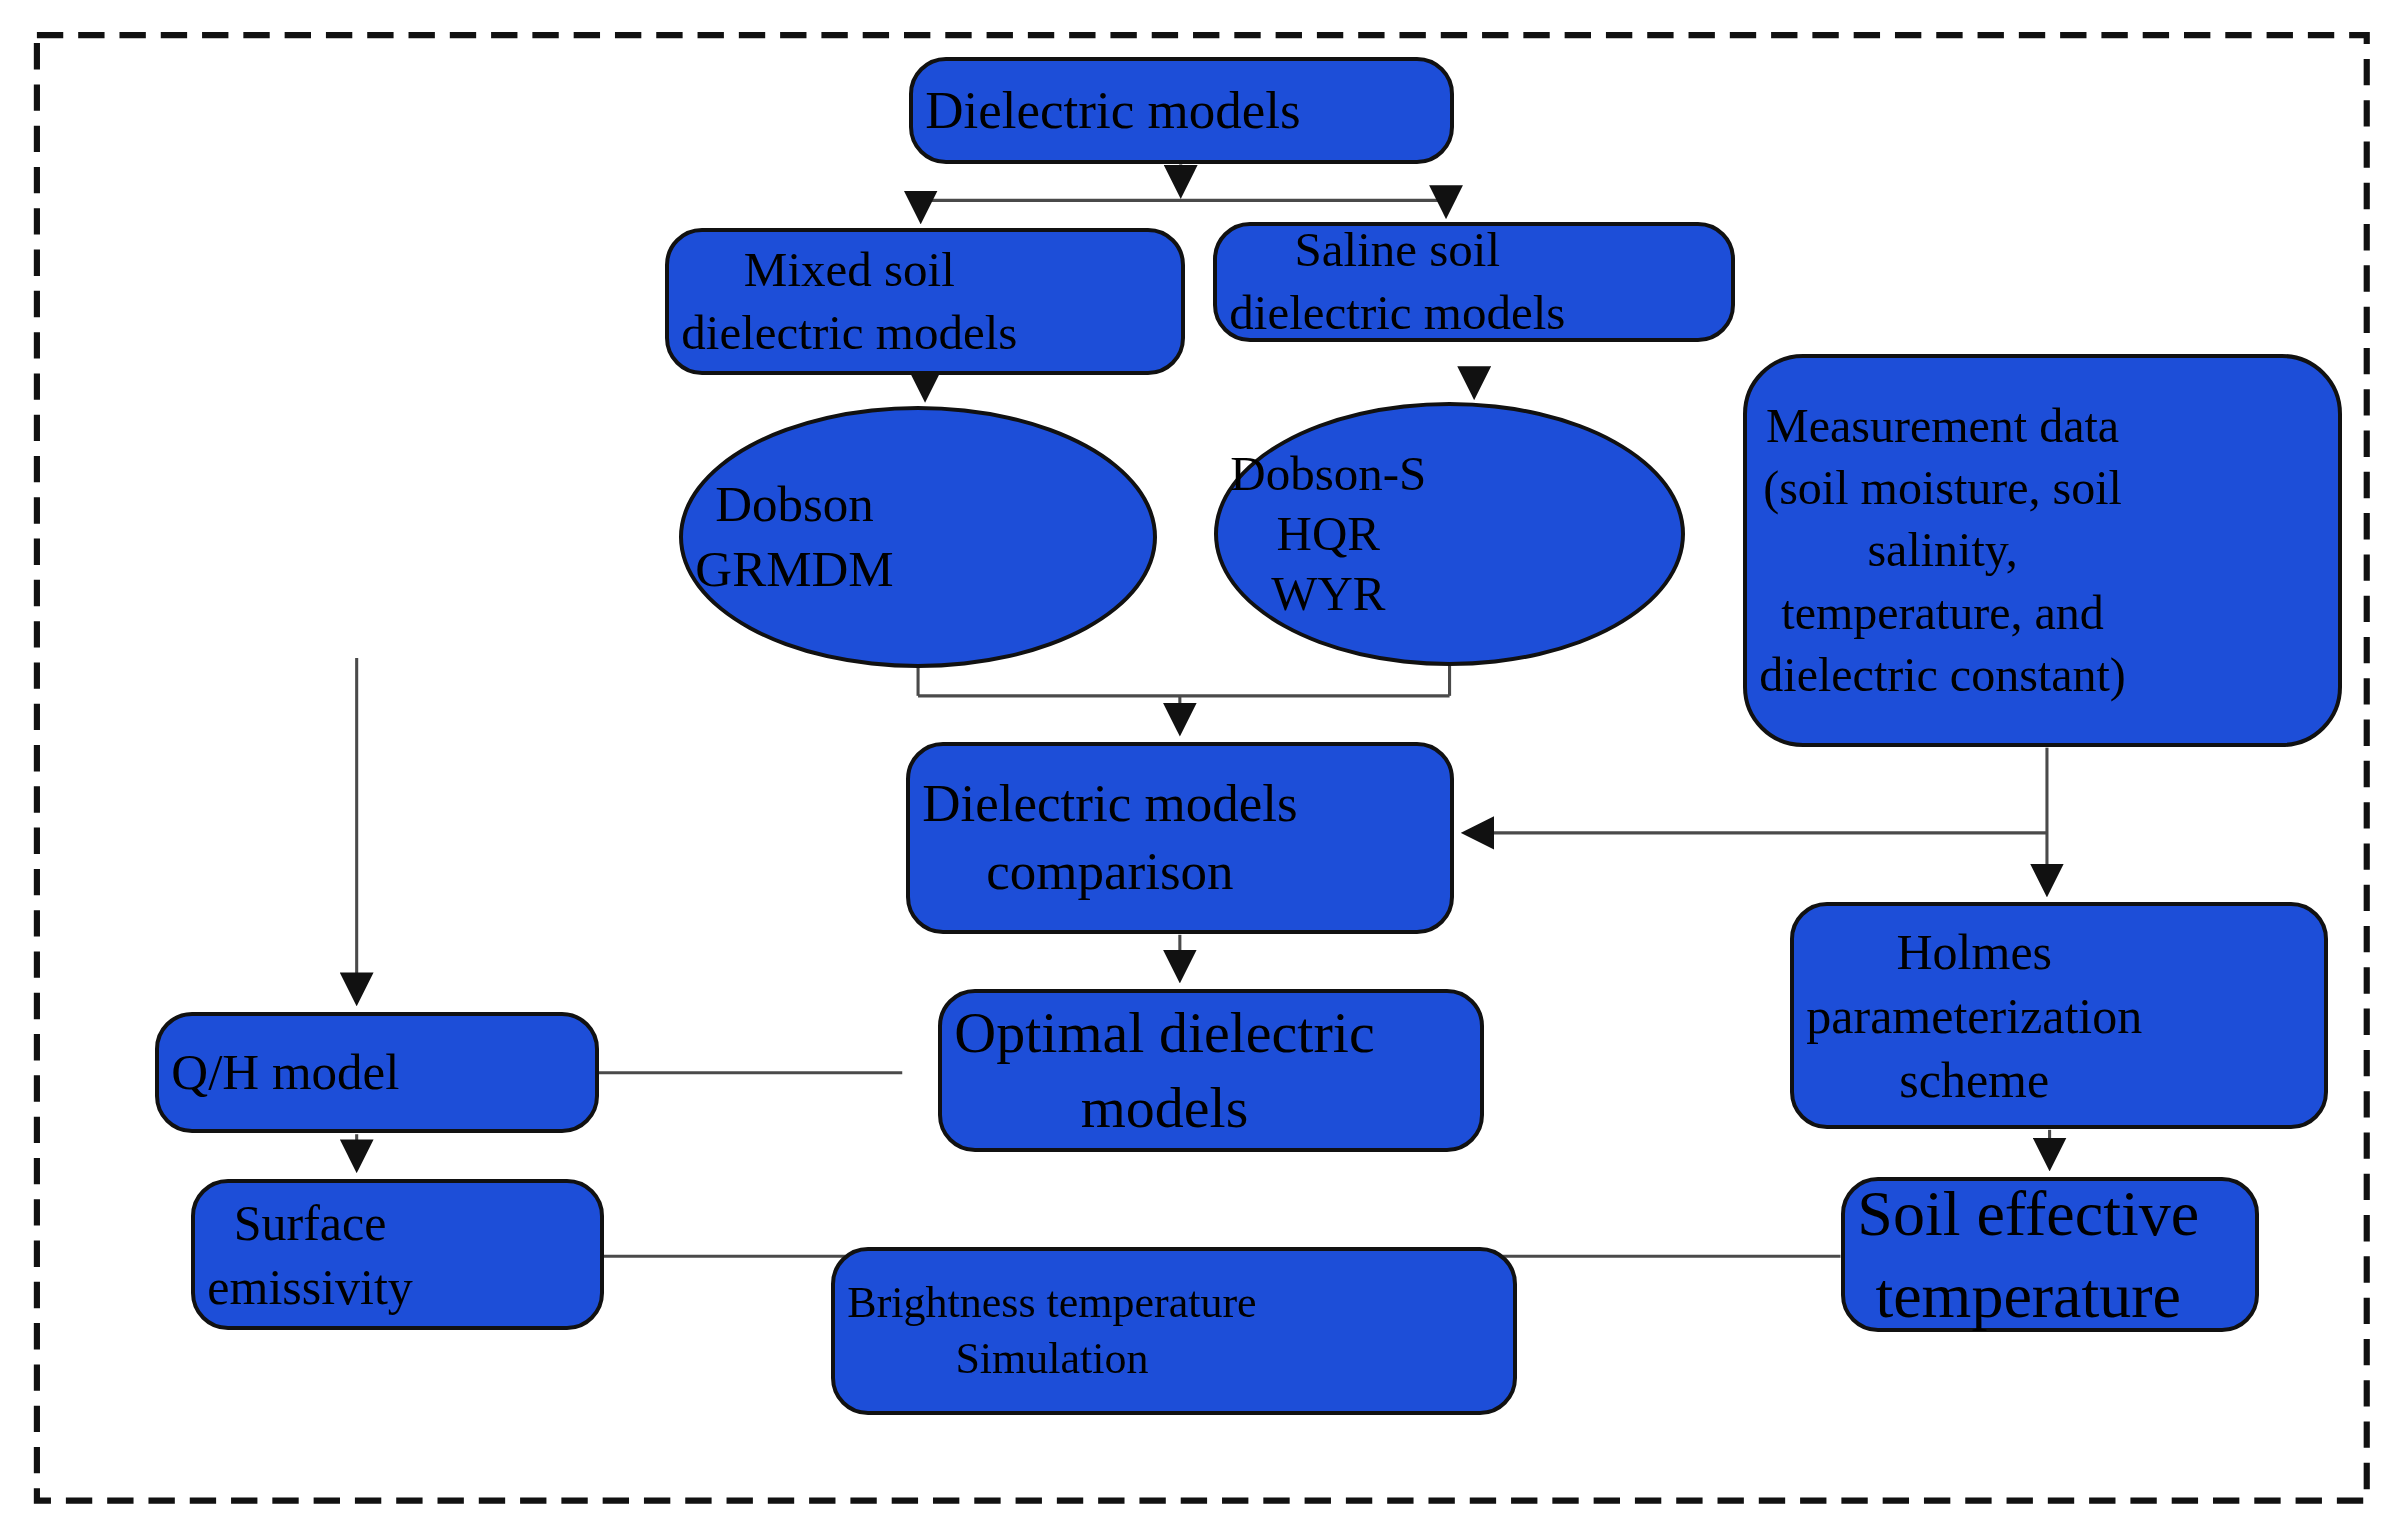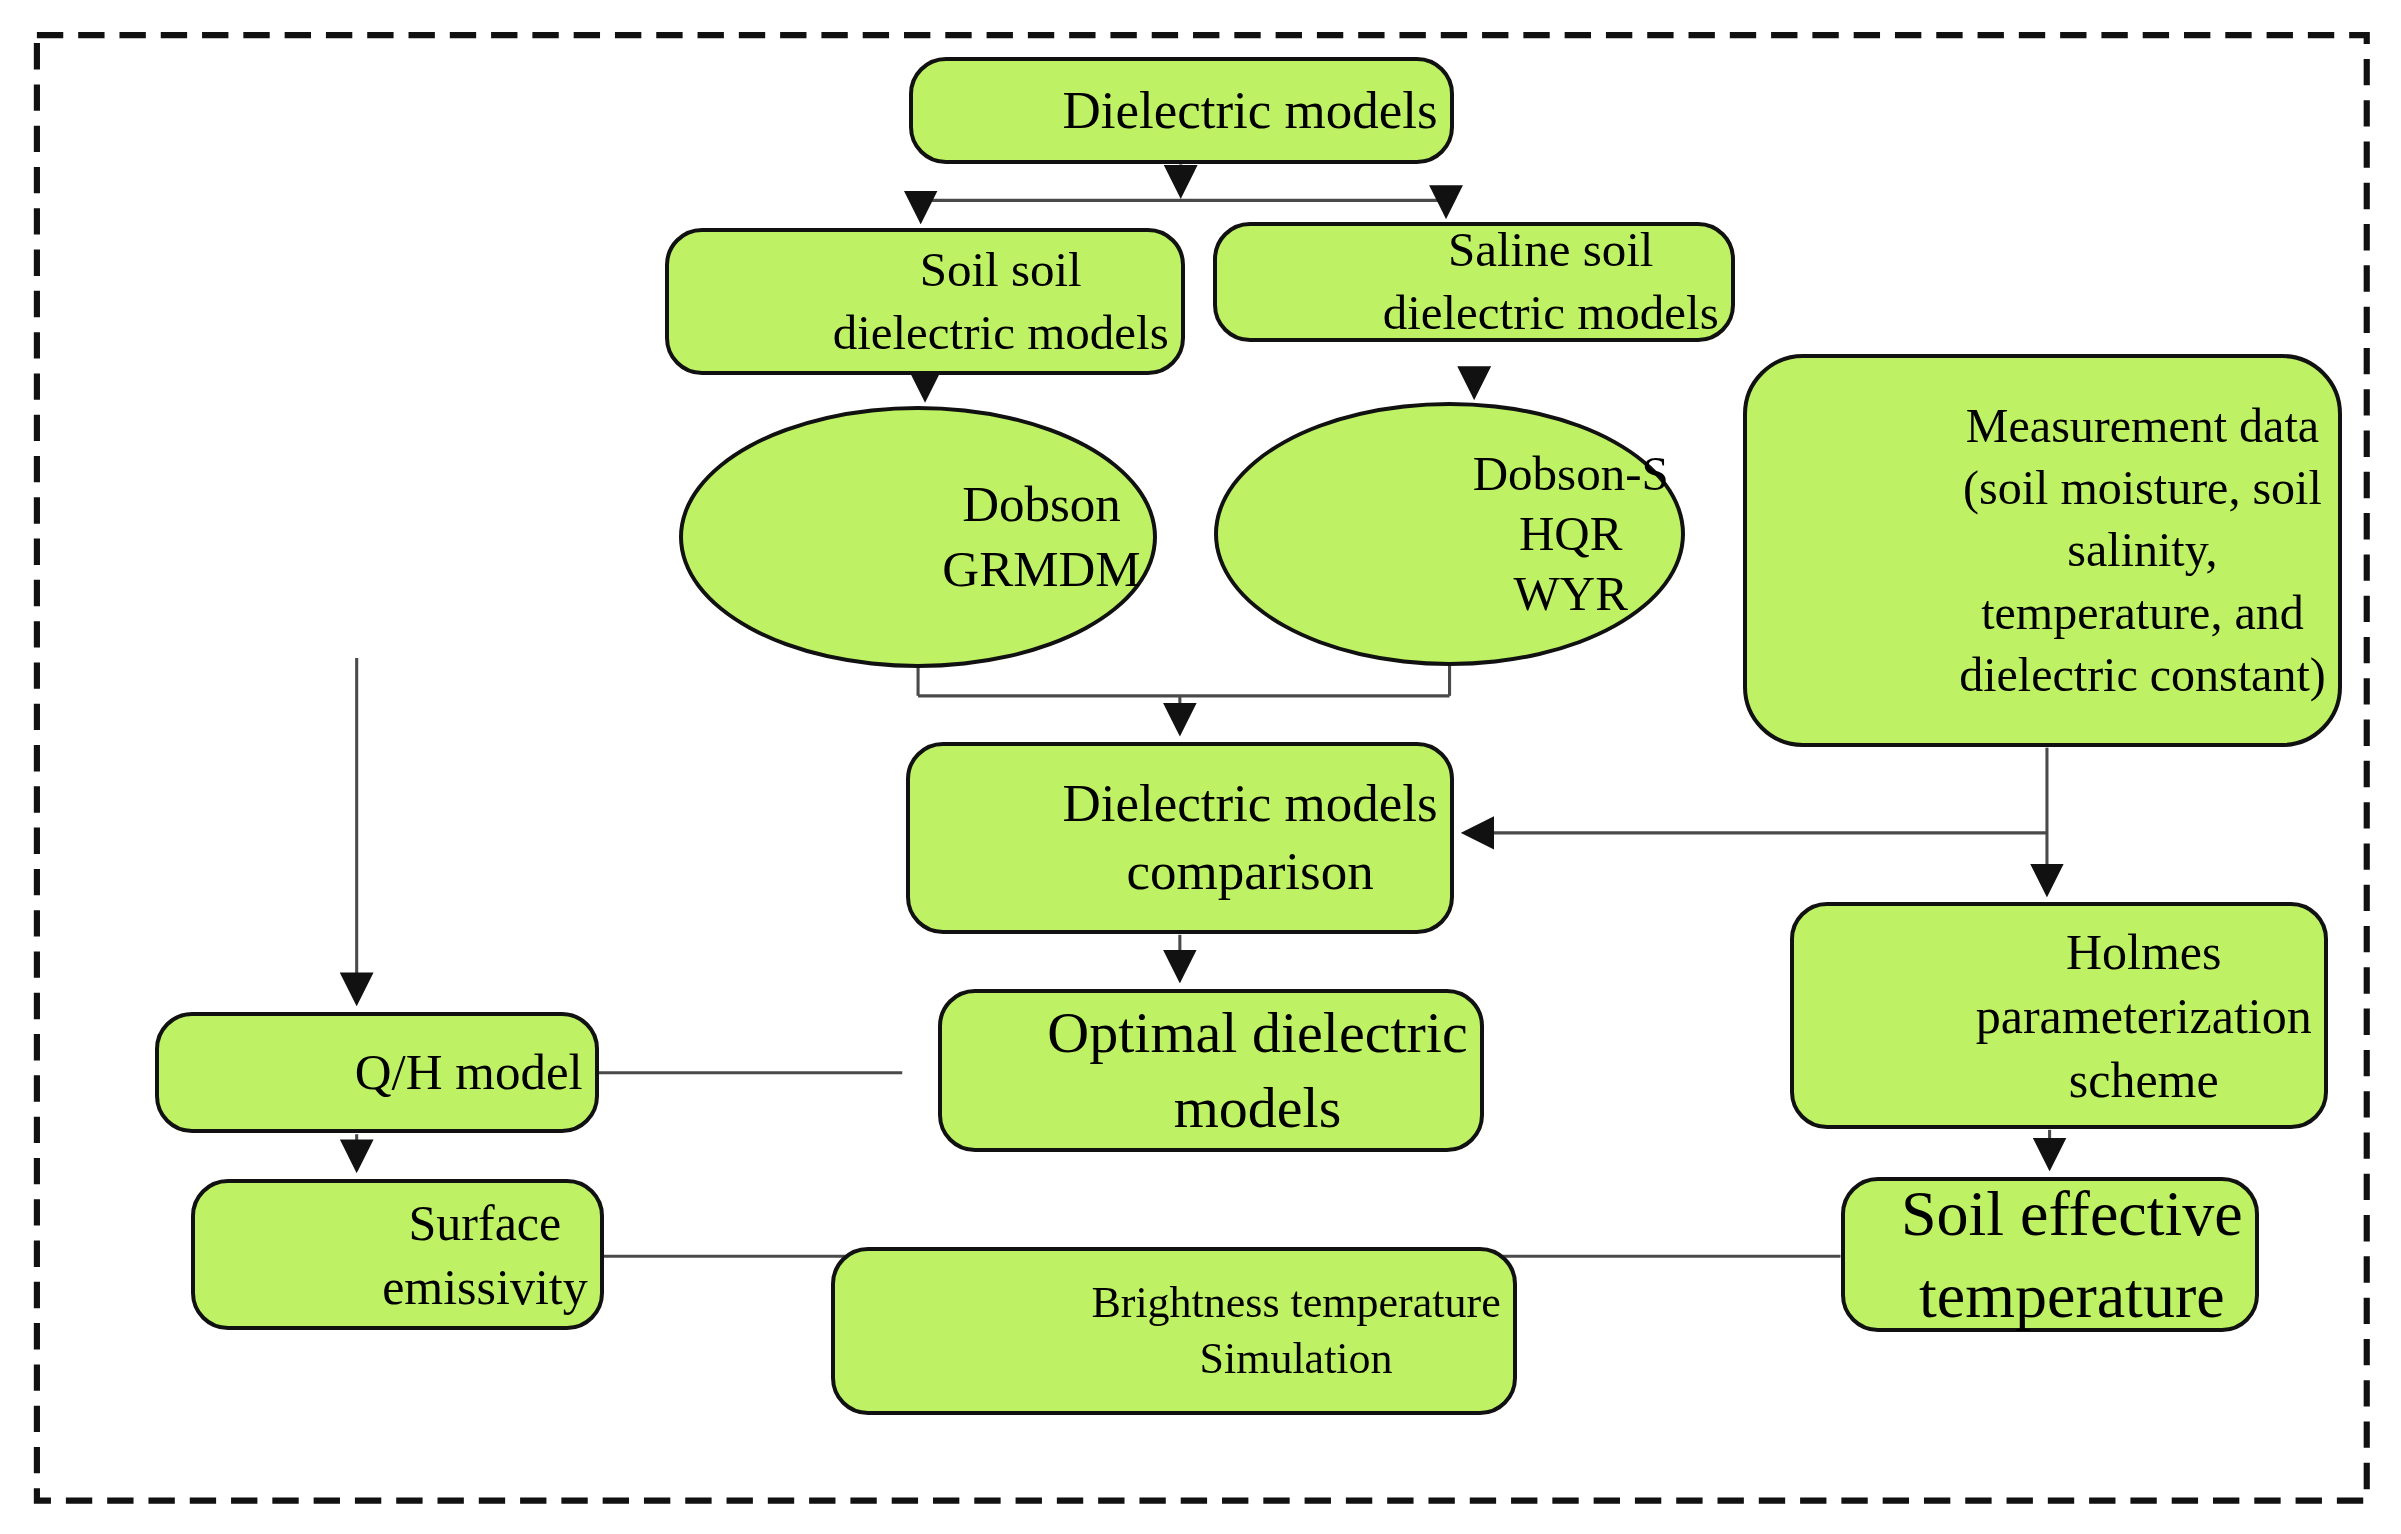--- a/index.html
+++ b/index.html
@@ -20,24 +20,24 @@
     position: absolute;
     left: 0;
     top: 0;
     width: 2401px;
     height: 1534px;
   }
   .node {
     position: absolute;
     box-sizing: border-box;
     border: 4.4px solid #111111;
-    background: #bef264;
+    background: #1d4ed8;
     display: flex;
     align-items: center;
-    justify-content: flex-end;
+    justify-content: flex-start;
     text-align: center;
     white-space: pre-line;
     line-height: 1.28;
     padding: 3.5px 12.3px;
   }
   .rect {
     border-radius: 37px;
   }
   .ellipse {
     border-radius: 50%;
@@ -104,21 +104,21 @@
 
       <path d="M1345,1430 V1483" marker-end="url(#ah)"></path>
     </g>
   </svg>
 
   <div class="node rect" id="n-dielectric-models">
     <span>Dielectric models</span>
   </div>
 
   <div class="node rect" id="n-mixed-soil">
-    <span>Soil soil
+    <span>Mixed soil
 dielectric models</span>
   </div>
 
   <div class="node rect" id="n-saline-soil">
     <span>Saline soil
 dielectric models</span>
   </div>
 
   <div class="node ellipse" id="n-dobson-grmdm">
     <span>Dobson

